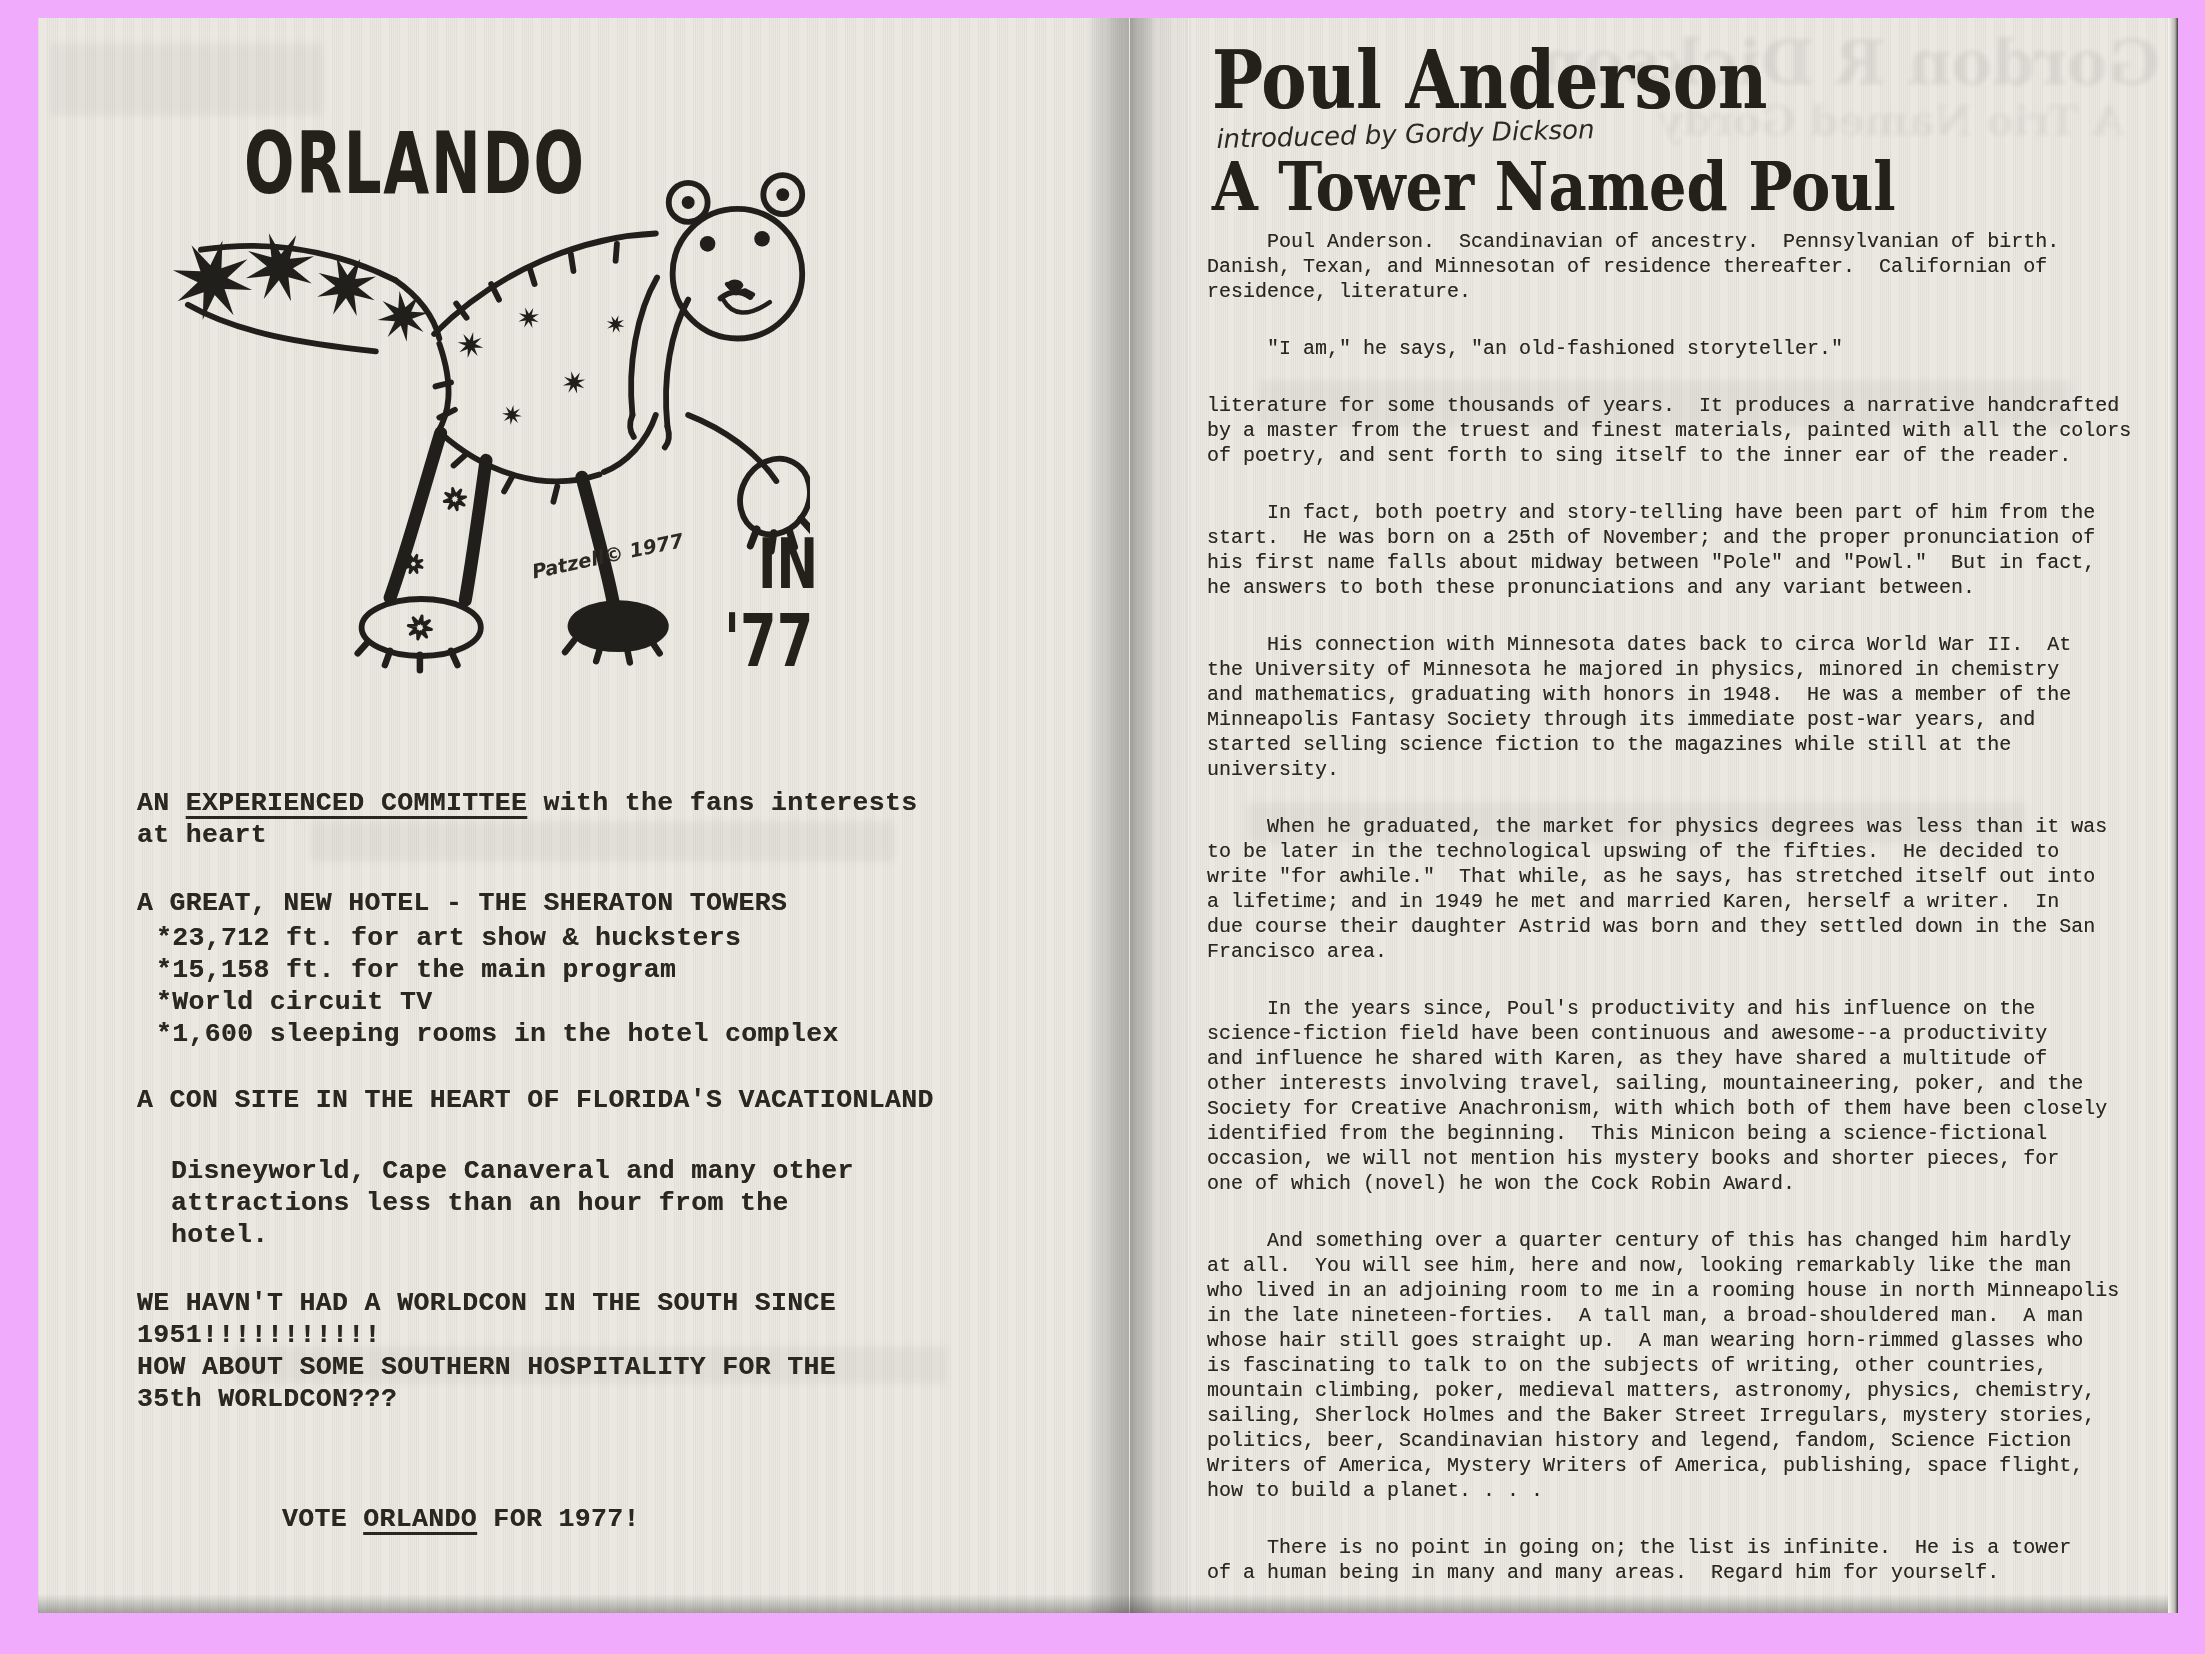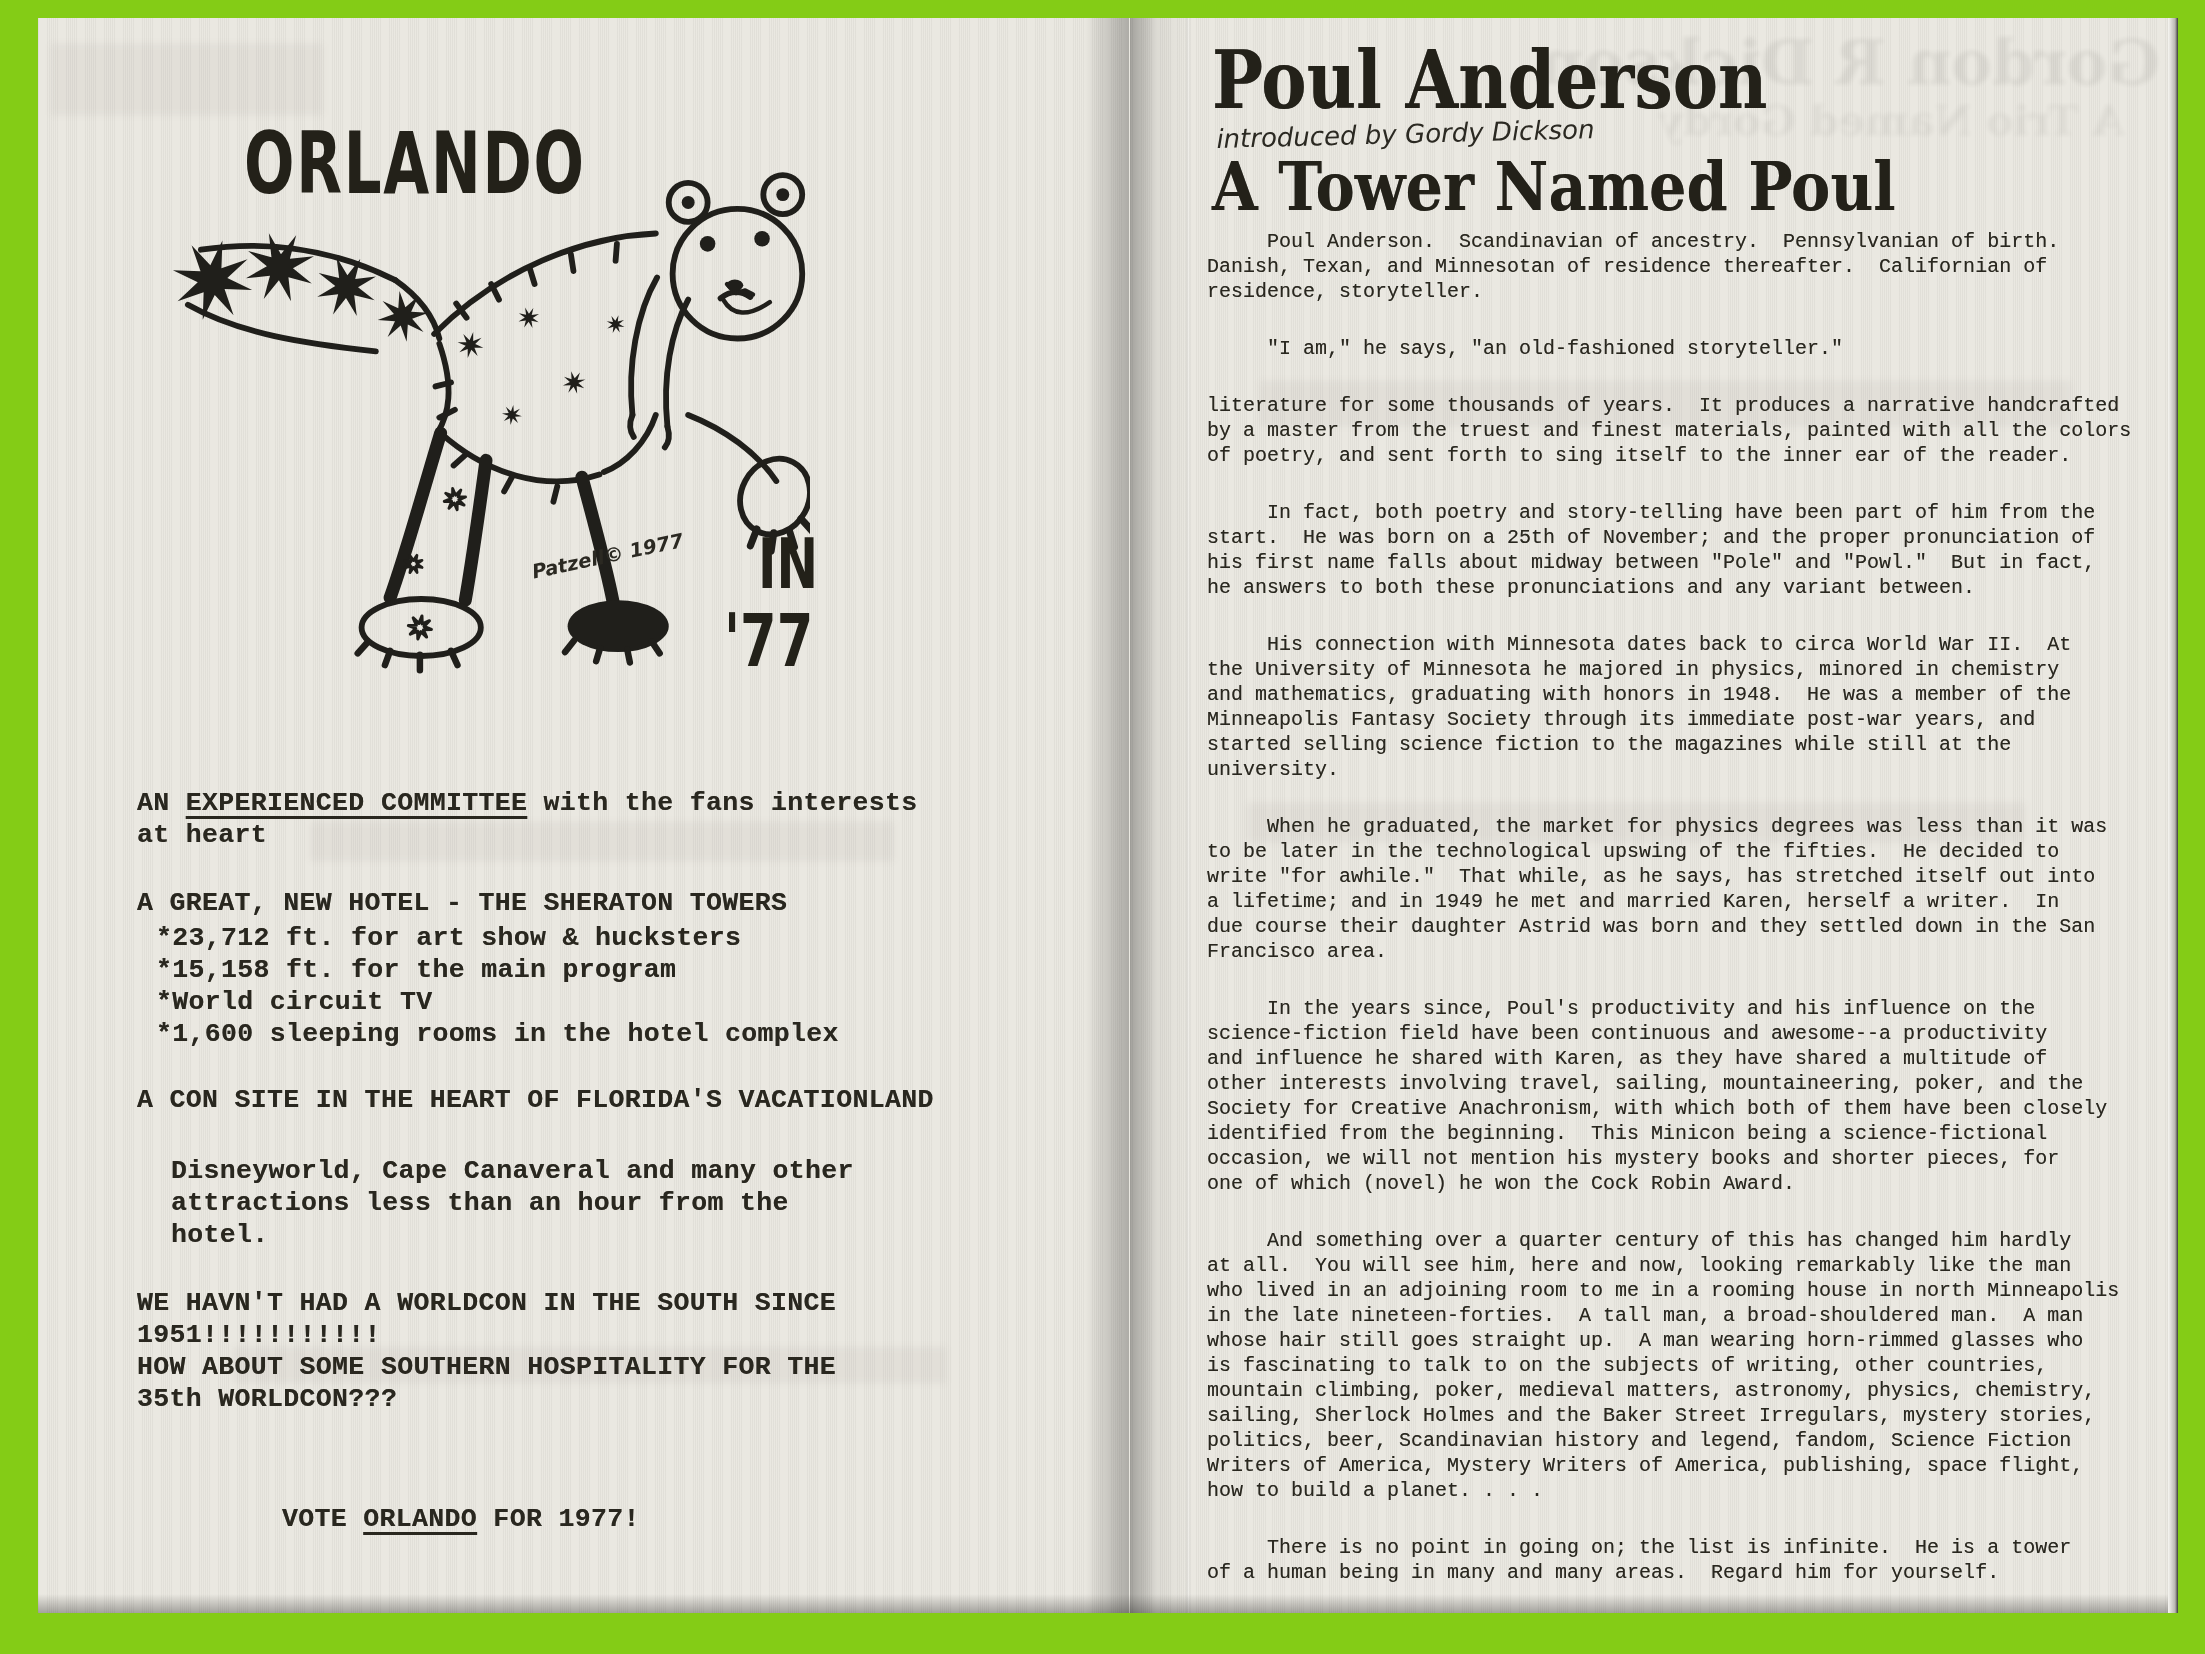--- a/index.html
+++ b/index.html
@@ -1,16 +1,16 @@
 <!DOCTYPE html>
 <html style="font-size:10.4px"><head>
 <meta charset="utf-8">
 <style>
   html,body{margin:0;padding:0;background:#090908;}
-  .stage{position:relative;width:2205px;height:1654px;background:#84cc16;overflow:hidden;
+  .stage{position:relative;width:2205px;height:1654px;background:#f0abfc;overflow:hidden;
          font-family:"Liberation Mono",monospace;}
   
   .page{position:absolute;top:18px;bottom:41px;background:#eae8e1;overflow:hidden;}
   .page::before{content:"";position:absolute;inset:0;pointer-events:none;
       background:repeating-linear-gradient(90deg,rgba(60,58,52,.05) 0 0.6px,rgba(0,0,0,0) 0.6px 1.9px);}
   .page::after{content:"";position:absolute;left:0;right:0;bottom:0;height:19.5px;pointer-events:none;
       background:linear-gradient(to bottom,rgba(0,0,0,0),rgba(0,0,0,.30));}
   .page-left{left:38px;width:1092px;}
   .page-right{left:1130px;width:1039px;}
   .gutter-left{position:absolute;top:18px;bottom:41px;left:1084px;width:45px;pointer-events:none;
@@ -179,21 +179,21 @@
     <div class="smudge" style="left:117px;top:785px;width:778px;height:39px;"></div>
 
     <div class="abs fat-serif r-title" style="left:82px;top:22px;">Poul Anderson</div>
     <div class="abs hand r-byline" style="left:86px;top:106px;">introduced by Gordy Dickson</div>
     <div class="abs fat-serif r-subtitle" style="left:82px;top:135px;">A Tower Named Poul</div>
 
     <div class="abs bio tw tw-right ink" style="left:77px;top:211px;">
       <div class="para">
           <div class="ln">     Poul Anderson.  Scandinavian of ancestry.  Pennsylvanian of birth.</div>
           <div class="ln">Danish, Texan, and Minnesotan of residence thereafter.  Californian of</div>
-          <div class="ln">residence, storyteller.</div>
+          <div class="ln">residence, literature.</div>
         </div>
       <div class="para">
           <div class="ln">     "I am," he says, "an old-fashioned storyteller."</div>
         </div>
       <div class="para">
           <div class="ln">literature for some thousands of years.  It produces a narrative handcrafted</div>
           <div class="ln">by a master from the truest and finest materials, painted with all the colors</div>
           <div class="ln">of poetry, and sent forth to sing itself to the inner ear of the reader.</div>
         </div>
       <div class="para">

